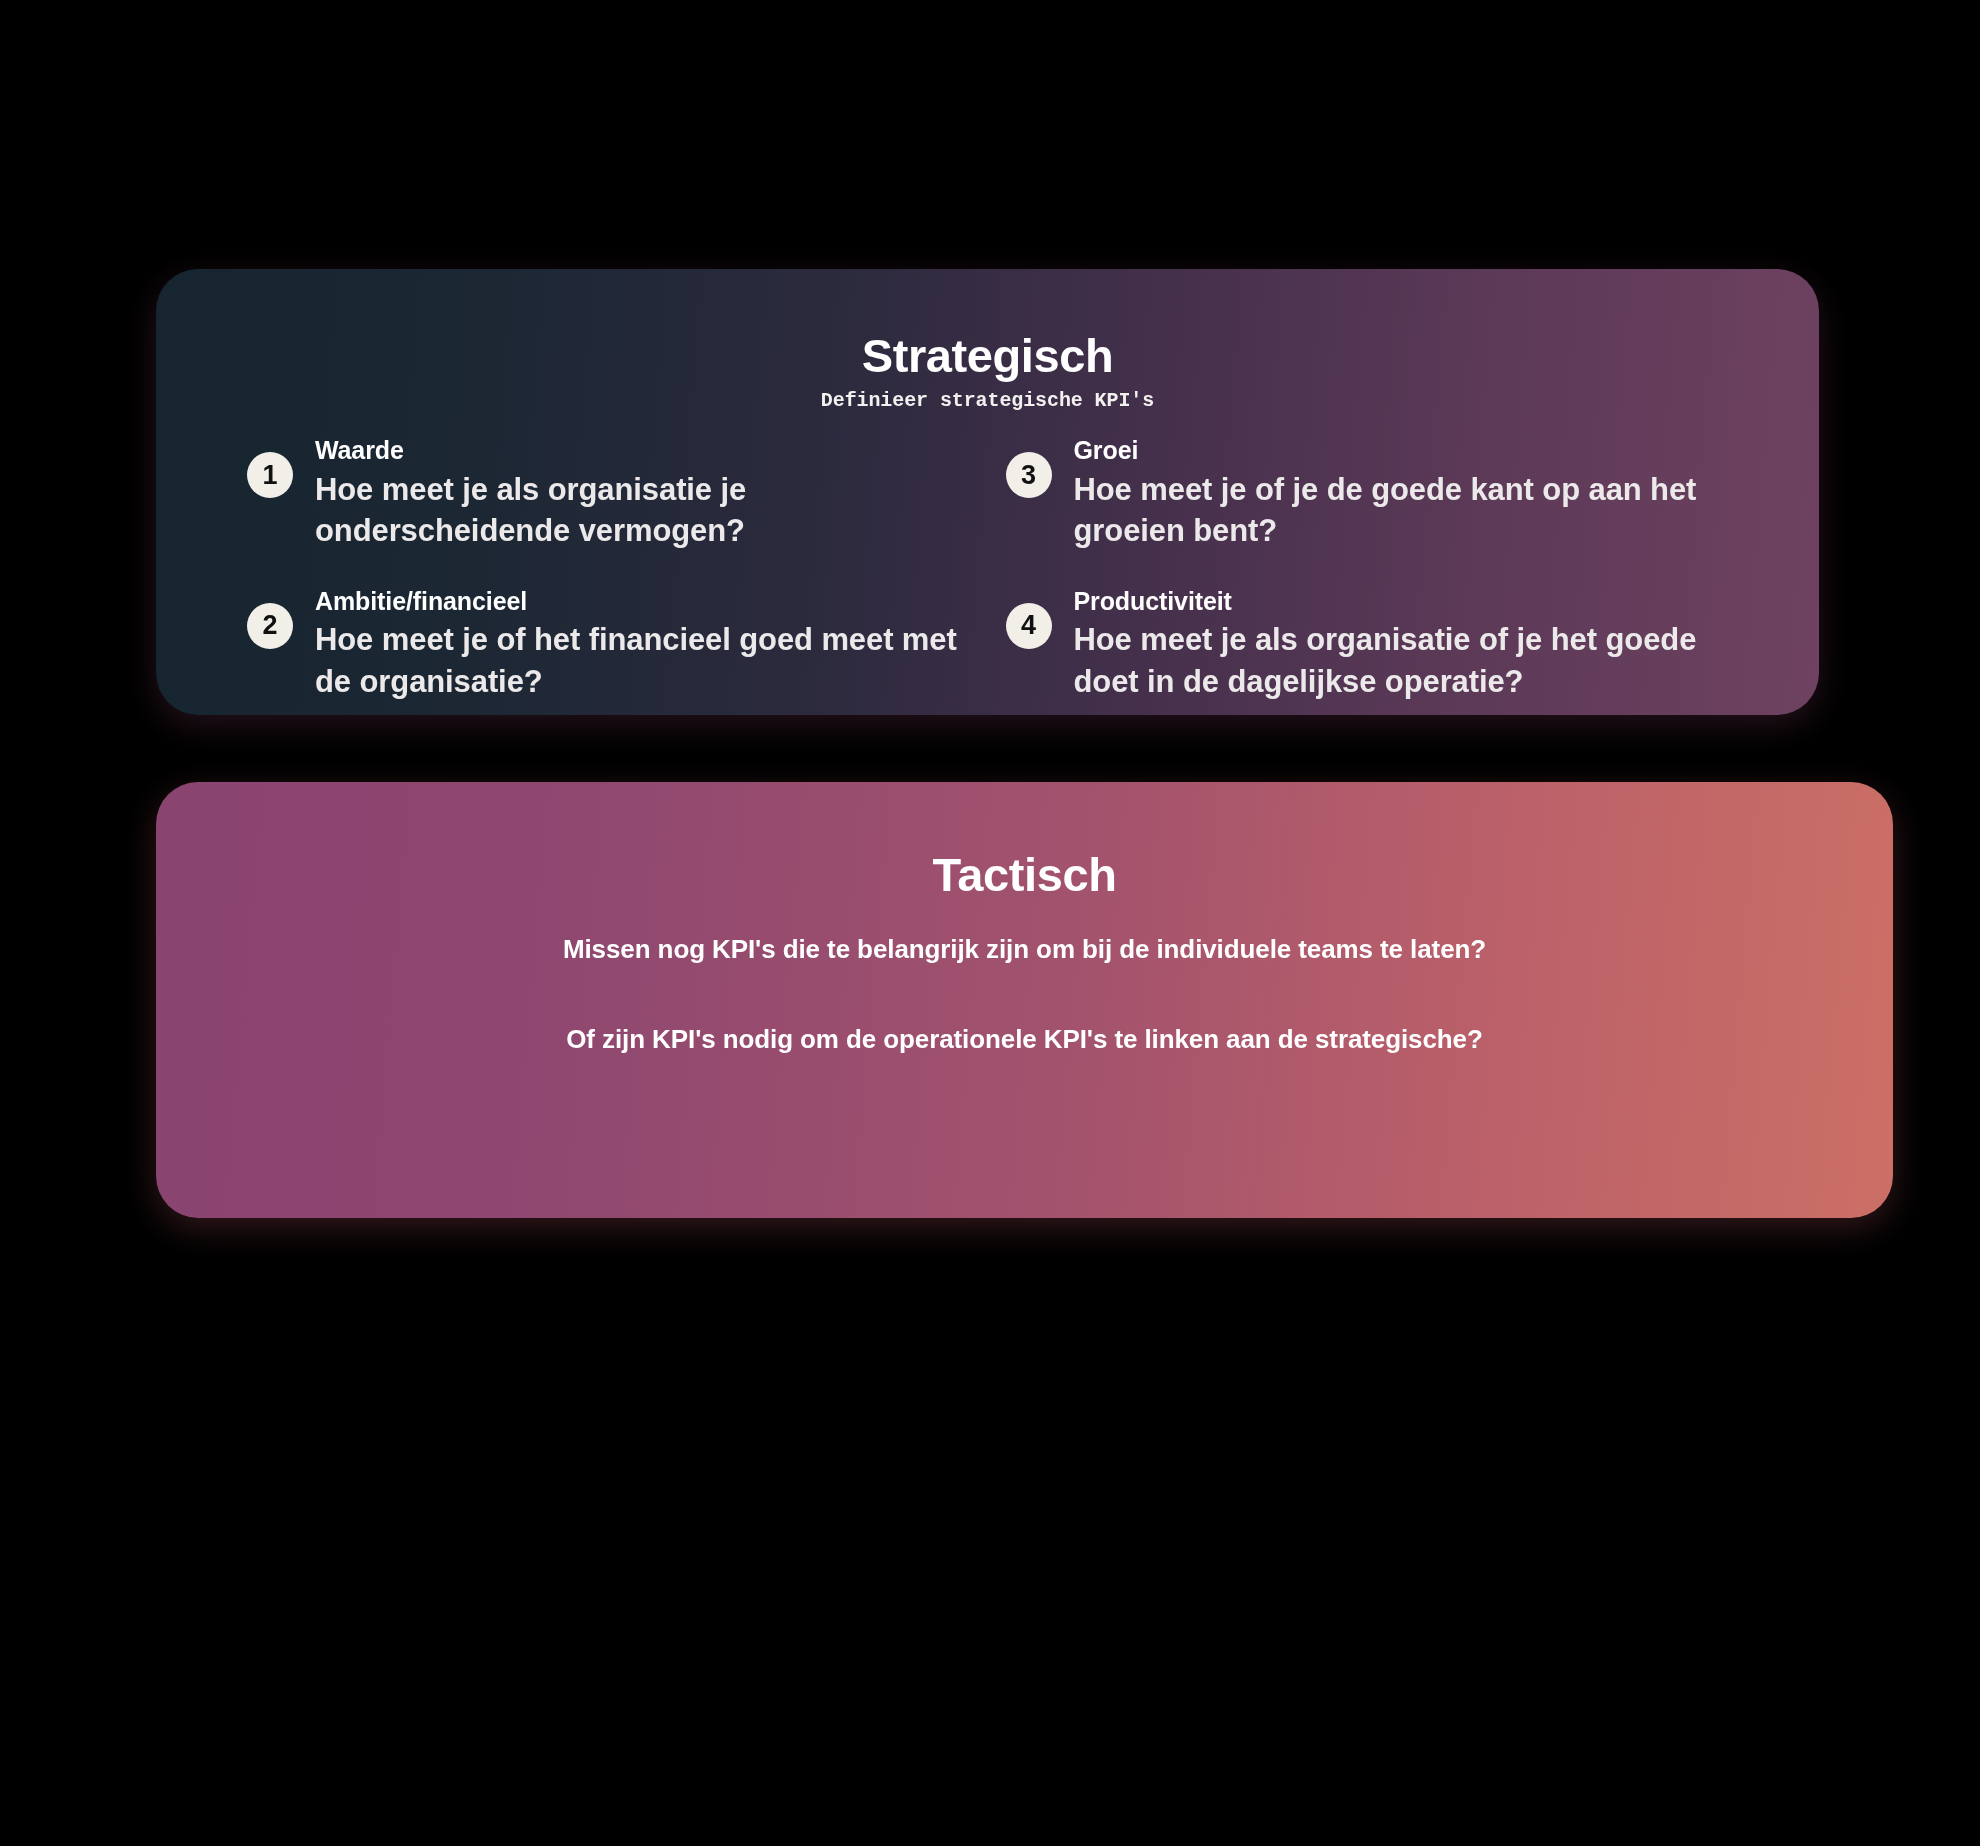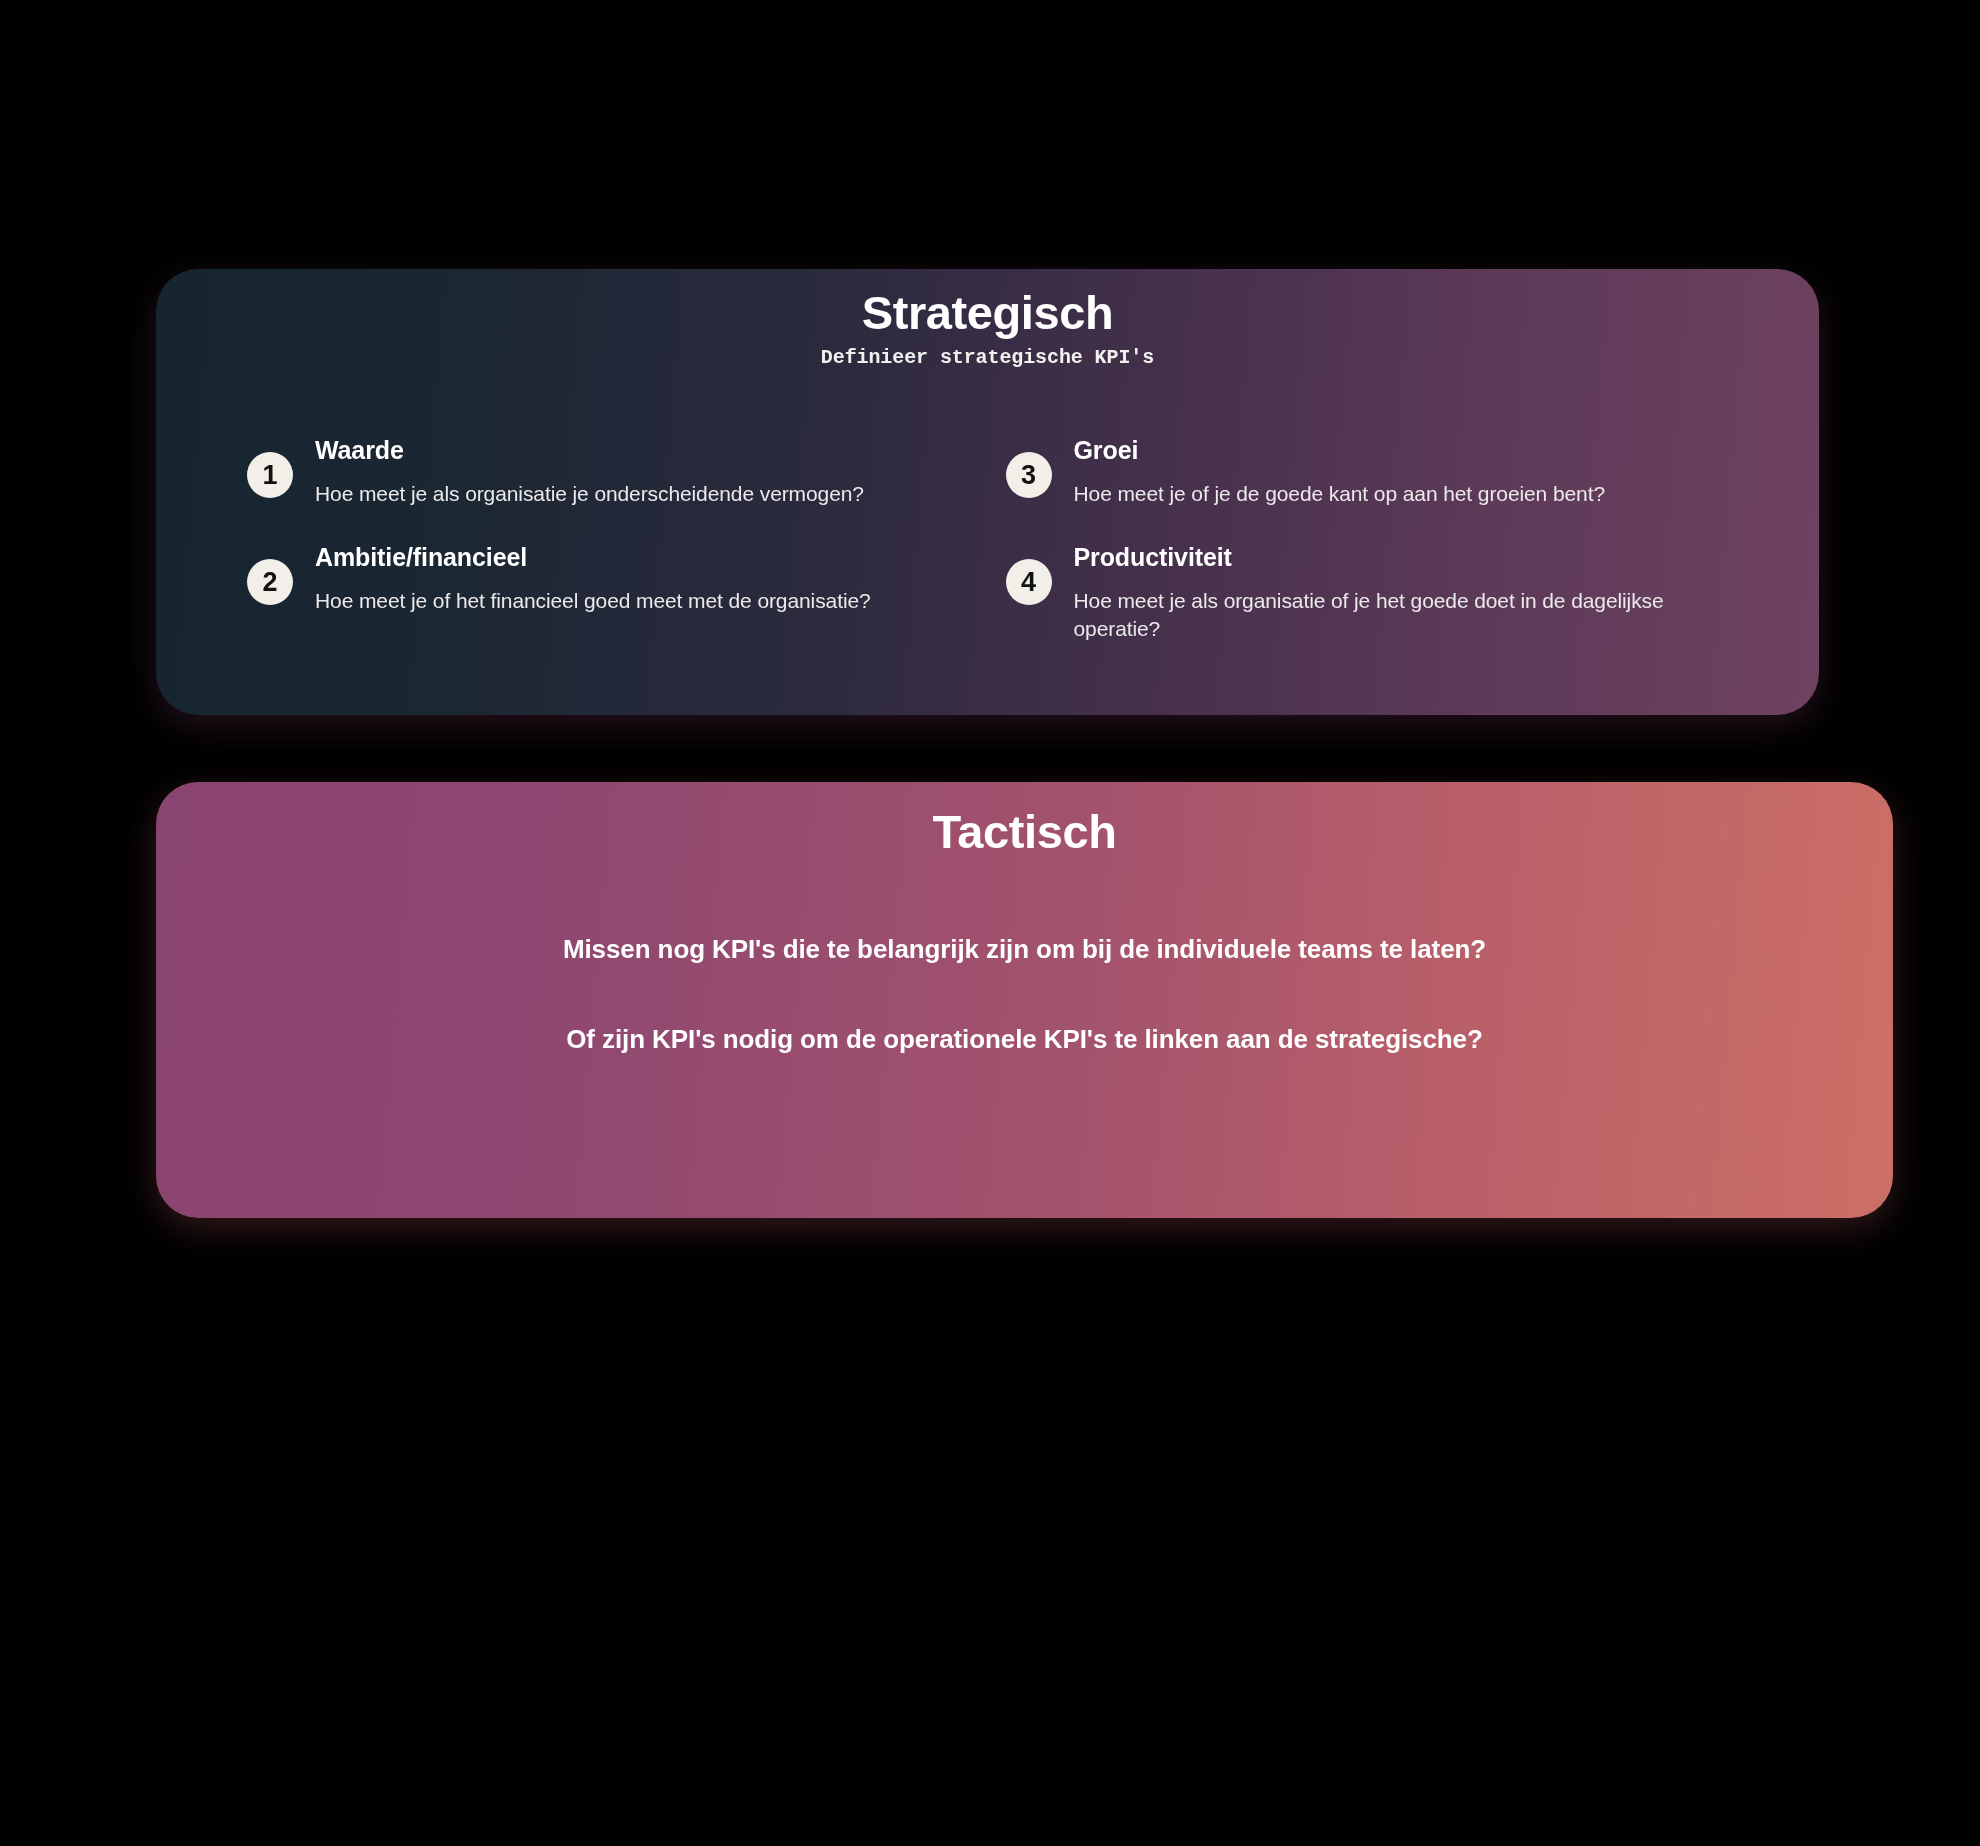--- a/index.html
+++ b/index.html
@@ -38,20 +38,21 @@
         #45304c 60%,
         #5d3a58 80%,
         #6e4260 100%);
     box-shadow: 0 10px 34px rgba(120, 60, 90, 0.30);
   }
 
   .card-header {
     width: 100%;
     text-align: center;
     padding-top: 18px;
+    margin-top: 43px;
   }
 
   .card-title {
     font-size: 47px;
     font-weight: 700;
     color: #ffffff;
     letter-spacing: -0.4px;
     line-height: 1.12;
   }
 
@@ -103,26 +104,26 @@
 
   .num-label {
     font-size: 25px;
     font-weight: 700;
     color: #ffffff;
     line-height: 1.34;
     letter-spacing: -0.1px;
   }
 
   .num-desc {
-    font-size: 21px;
-    font-weight: 400;
+    font-size: 31px;
+    font-weight: 700;
     color: #ece9ea;
     line-height: 1.33;
     letter-spacing: -0.1px;
-    margin-top: 12px;
+    margin-top: 1px;
   }
 
   
   #card-tactisch {
     left: 156px;
     top: 782px;
     width: 1737px;
     height: 436px;
     background: linear-gradient(95deg,
         #8a4470 0%,

